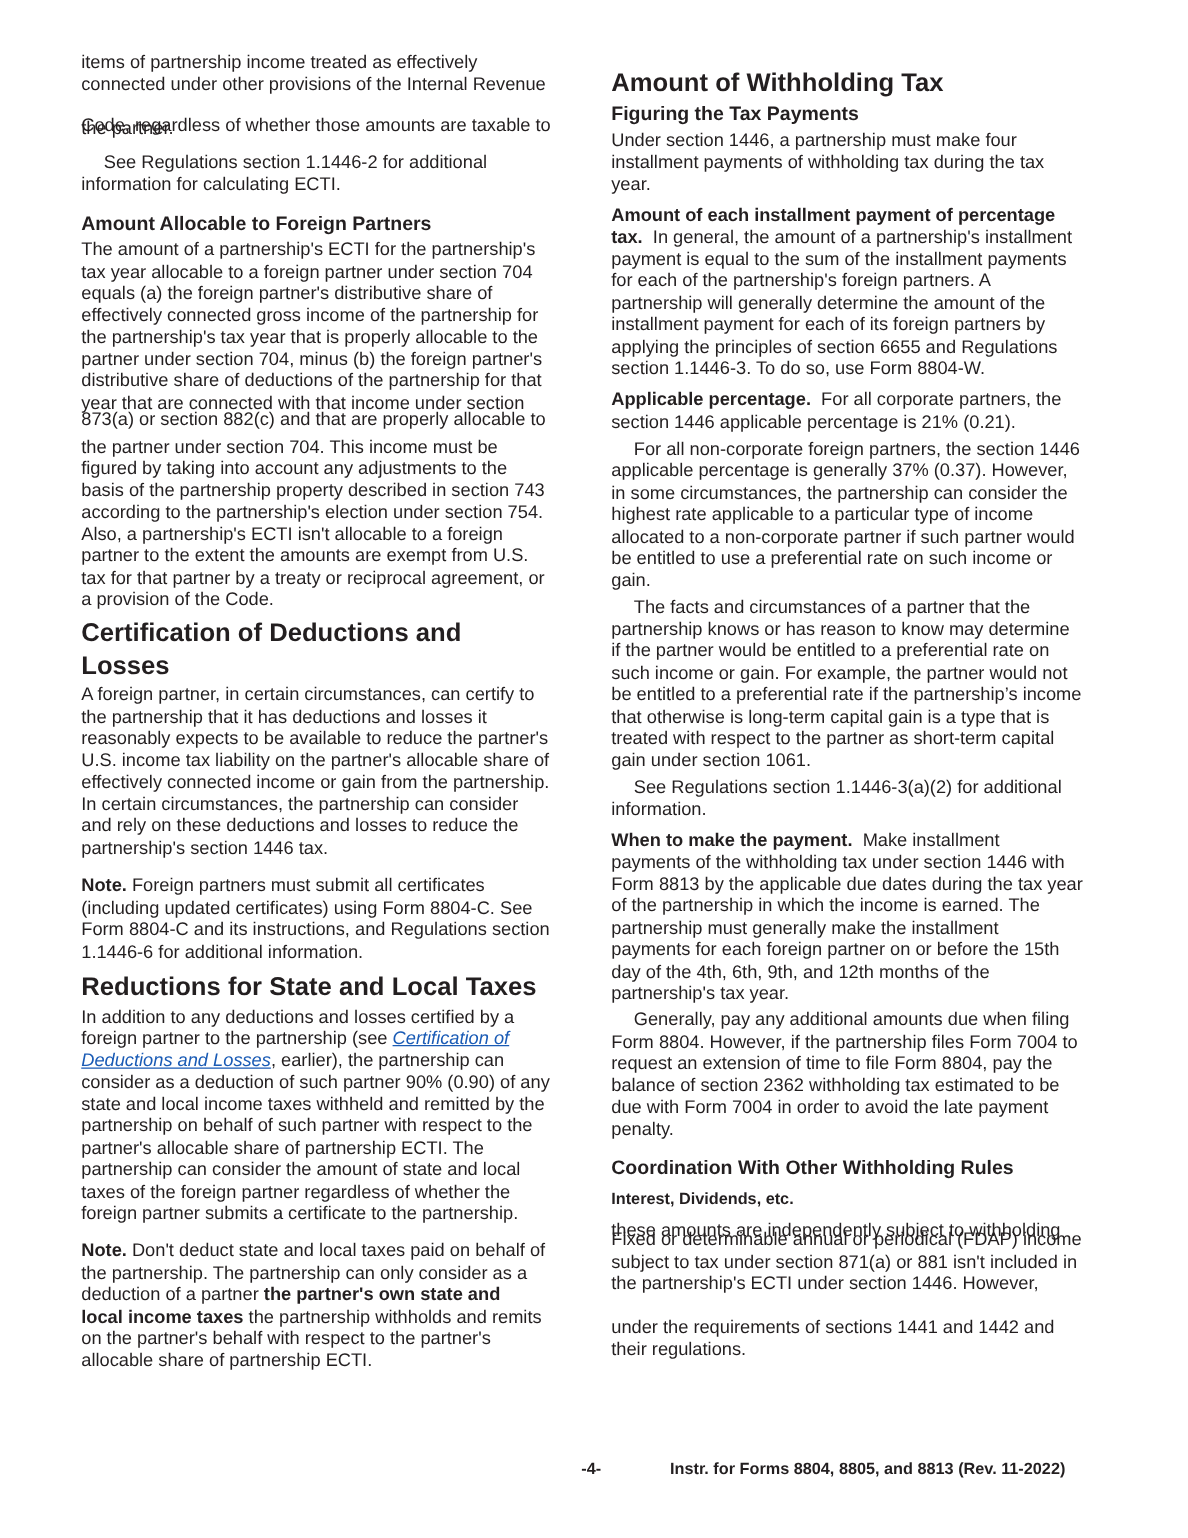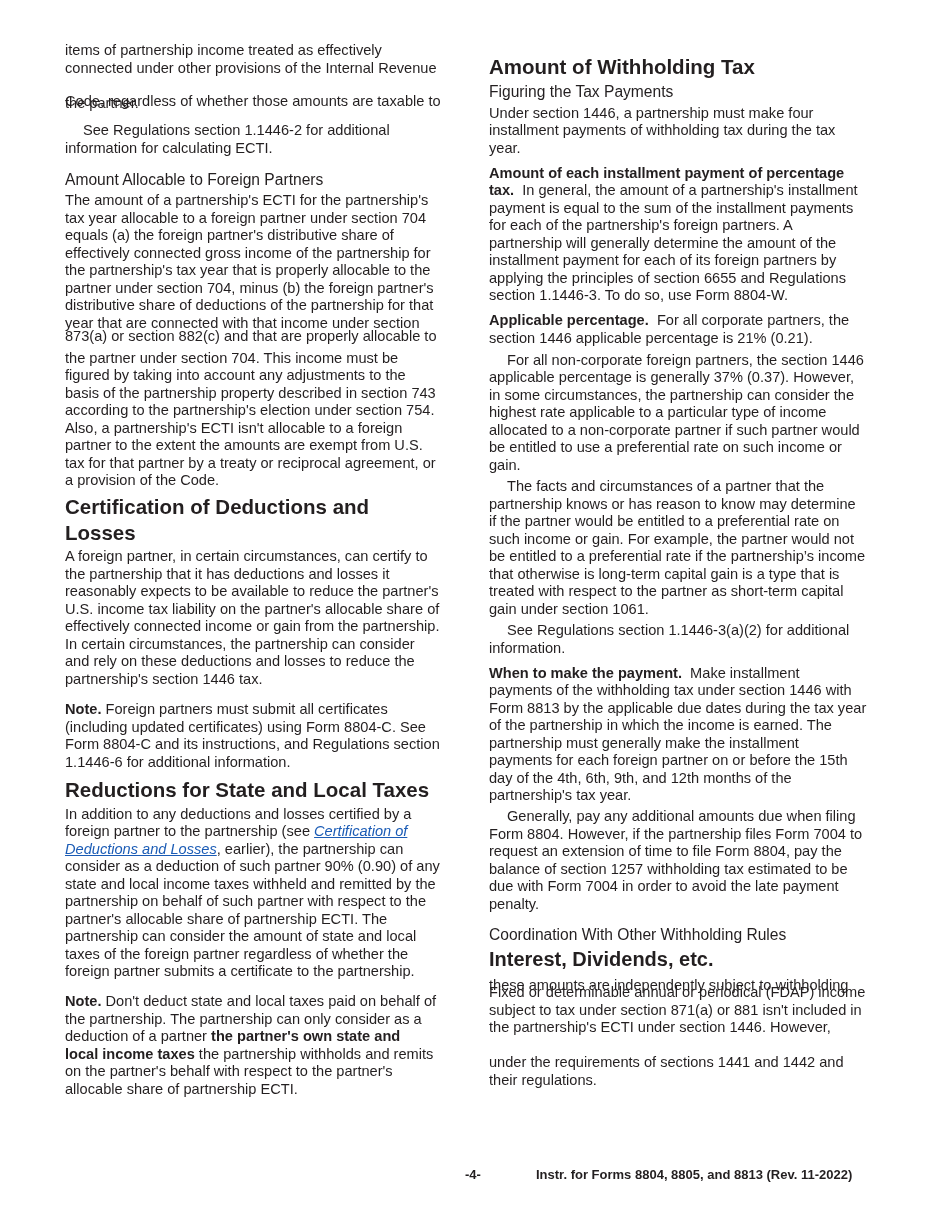--- a/index.html
+++ b/index.html
@@ -4,22 +4,22 @@
 <style>
   html, body { margin:0; padding:0; background:#ffffff; }
   body { width:950px; height:1230px; position:relative; overflow:hidden;
          font-family:"Liberation Sans", sans-serif; color:#231f20; }
   .col { position:absolute; top:0; }
   .col-left { left:65px; width:400px; }
   .col-right { left:489px; width:400px; }
   .ln { position:absolute; left:0; white-space:nowrap; font-size:14.6px; line-height:17.5px; }
   .b { font-weight:bold; }
   .h1 { position:absolute; left:0; white-space:nowrap; font-size:20.5px; font-weight:bold; line-height:26px; }
-  .h2 { position:absolute; left:0; white-space:nowrap; font-size:15.6px; font-weight:normal; line-height:19px; }
-  .h2s { position:absolute; left:0; white-space:nowrap; font-size:20px; font-weight:bold; line-height:18px; }
+  .h2 { position:absolute; left:0; white-space:nowrap; font-size:15.6px; font-weight:bold; line-height:19px; }
+  .h2s { position:absolute; left:0; white-space:nowrap; font-size:13px; font-weight:bold; line-height:18px; }
   .ind { padding-left:18px; }
   a.link { color:#1a5bb5; font-style:italic; text-decoration:underline; }
   .footer { position:absolute; top:1167px; font-size:13px; font-weight:bold; white-space:nowrap; }
 </style>
 </head>
 <body>
 
 <div class="col col-left">
   <div>
     <div class="ln" style="top:42px">items of partnership income treated as effectively</div>
@@ -153,21 +153,21 @@
     <div class="ln" style="top:717px">of the partnership in which the income is earned. The</div>
     <div class="ln" style="top:735px">partnership must generally make the installment</div>
     <div class="ln" style="top:752px">payments for each foreign partner on or before the 15th</div>
     <div class="ln" style="top:770px">day of the 4th, 6th, 9th, and 12th months of the</div>
     <div class="ln" style="top:787px">partnership's tax year.</div>
   </div>
   <div>
     <div class="ln ind" style="top:808px">Generally, pay any additional amounts due when filing</div>
     <div class="ln" style="top:826px">Form 8804. However, if the partnership files Form 7004 to</div>
     <div class="ln" style="top:843px">request an extension of time to file Form 8804, pay the</div>
-    <div class="ln" style="top:861px">balance of section 1257 withholding tax estimated to be</div>
+    <div class="ln" style="top:861px">balance of section 2362 withholding tax estimated to be</div>
     <div class="ln" style="top:878px">due with Form 7004 in order to avoid the late payment</div>
     <div class="ln" style="top:896px">penalty.</div>
   </div>
 
   <div class="h2" style="top:925px">Coordination With Other Withholding Rules</div>
   <div class="h2s" style="top:950px">Interest, Dividends, etc.</div>
   <div>
     <div class="ln" style="top:984px">Fixed or determinable annual or periodical (FDAP) income</div>
     <div class="ln" style="top:1002px">subject to tax under section 871(a) or 881 isn't included in</div>
     <div class="ln" style="top:1019px">the partnership's ECTI under section 1446. However,</div>

